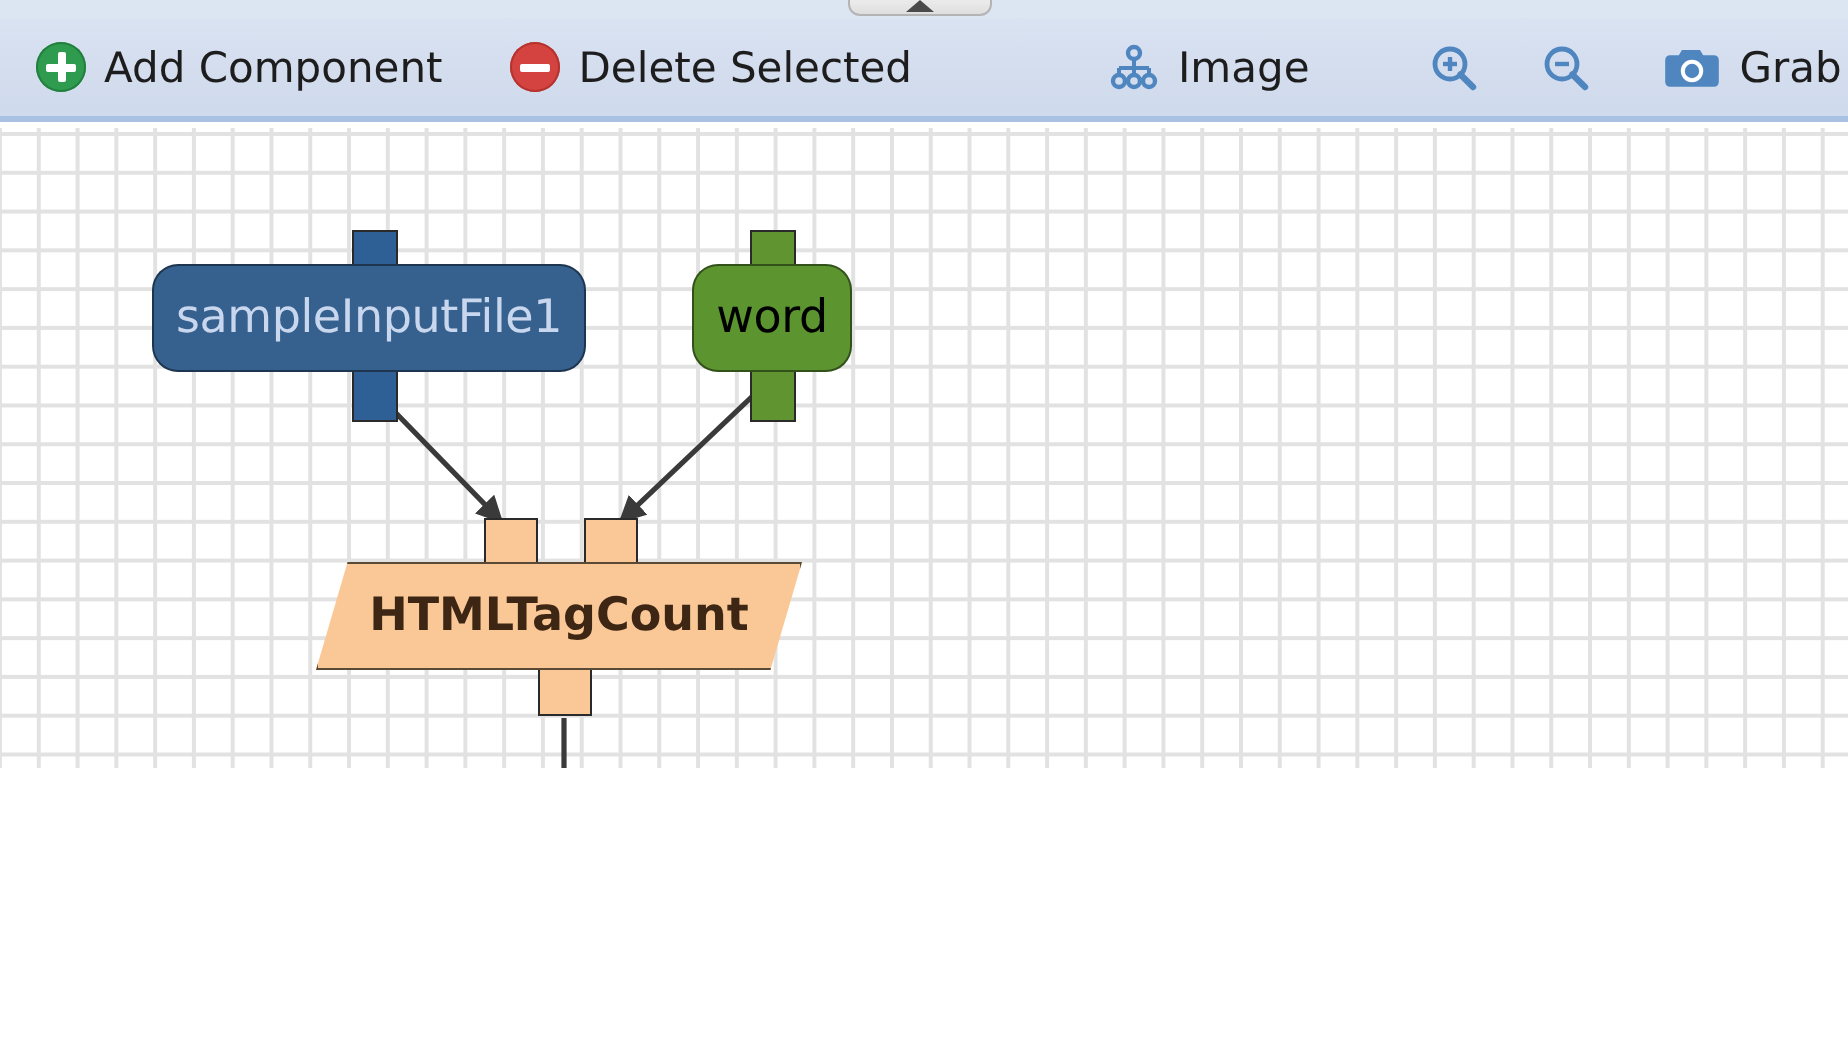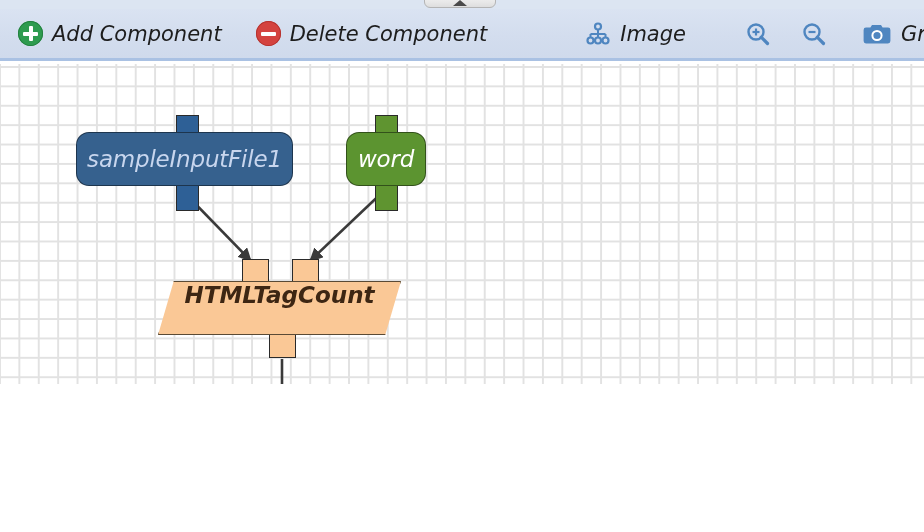--- a/index.html
+++ b/index.html
@@ -12,21 +12,20 @@
     overflow: hidden;
     font-family: "DejaVu Sans", sans-serif;
     background: #ffffff;
   }
 
   #app {
     position: relative;
     width: 924px;
     height: 384px;
     overflow: hidden;
-    font-style: italic;
   }
 
   
   .top-strip {
     position: absolute;
     left: 0; top: 0;
     width: 924px; height: 9px;
     background: #dce5f2;
     overflow: hidden;
   }
@@ -159,37 +158,37 @@
   #node-sampleinputfile1 .port { left: 100px; width: 23px; height: 32px; background: #2e6096; }
   #node-sampleinputfile1 .port.top { top: 6px; }
   #node-sampleinputfile1 .port.bot { top: 70px; }
 
   
   #node-word { left: 346px; top: 45px; width: 90px; height: 130px; }
   #node-word .pill {
     left: 0; top: 23px; width: 80px; height: 54px;
     background: #5c9430;
   }
-  #node-word .pill-label { color: #ffffff; text-align: right; }
+  #node-word .pill-label { color: #000000; text-align: right; }
   #node-word .port { left: 29px; width: 23px; height: 32px; background: #5f9430; }
   #node-word .port.top { top: 6px; }
   #node-word .port.bot { top: 70px; }
 
   
   #node-htmltagcount { left: 158px; top: 195px; width: 250px; height: 120px; }
   #node-htmltagcount .para {
     position: absolute;
     left: 0; top: 22px;
     width: 243px; height: 54px;
     background: #fac896;
     border: 1px solid #5a4a35;
     box-sizing: border-box;
     clip-path: polygon(6.5% 0, 100% 0, 93.5% 100%, 0 100%);
     display: flex;
-    align-items: flex-start;
+    align-items: center;
     justify-content: center;
   }
   #node-htmltagcount .para-label {
     font-size: 23px;
     font-weight: bold;
     color: #3d2613;
     font-family: "DejaVu Sans", sans-serif;
     white-space: nowrap;
   }
   #node-htmltagcount .port { width: 27px; height: 25px; background: #fac896; }
@@ -231,21 +230,21 @@
     </div>
 
     <div class="tb-sep"></div>
 
     <div class="tb-item">
       <span class="tb-ico">
         <span class="circ red">
             <span class="bar-h"></span>
           </span>
       </span>
-      <span class="tb-label">Delete Component</span>
+      <span class="tb-label">Delete Selected</span>
     </div>
 
     <div class="tb-item" style="margin-left:86px;">
       <span class="tb-ico">
         <svg width="26" height="26" viewBox="0 0 26 26">
           <line x1="13" y1="8" x2="13" y2="13" stroke="#4f86c0" stroke-width="2"></line>
           <line x1="5.5" y1="13" x2="20.5" y2="13" stroke="#4f86c0" stroke-width="2"></line>
           <line x1="5.5" y1="13" x2="5.5" y2="17" stroke="#4f86c0" stroke-width="2"></line>
           <line x1="13" y1="13" x2="13" y2="17" stroke="#4f86c0" stroke-width="2"></line>
           <line x1="20.5" y1="13" x2="20.5" y2="17" stroke="#4f86c0" stroke-width="2"></line>

